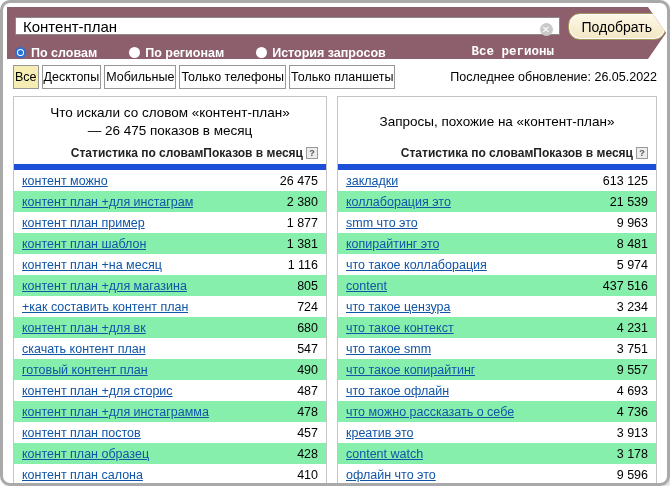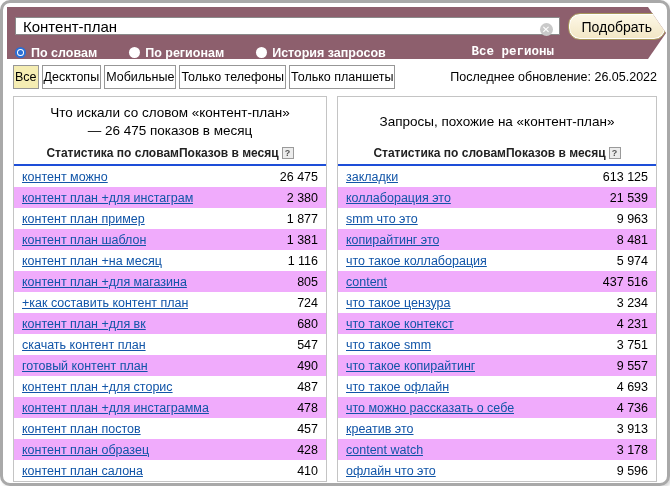--- a/index.html
+++ b/index.html
@@ -57,35 +57,35 @@
   
   .panels { display:flex; gap:10px; margin:7px 10px 0 10px; }
   .panel { border:1px solid #c4c4c4; background:#fff; box-sizing:border-box; }
   .panel.left { flex:0 0 314px; }
   .panel.right { flex:1; }
   .panel-title {
     height:46px; box-sizing:border-box; display:flex; align-items:center; justify-content:center;
     text-align:center; font-size:13.5px; color:#000; padding:4px 30px 0 30px; line-height:1.35;
   }
   .thead {
-    display:flex; justify-content:center; align-items:center;
-    padding:3px 8px 4px 8px; border-bottom:2px solid #1d4ed8;
+    display:flex; justify-content:flex-end; align-items:center;
+    padding:3px 8px 4px 8px; border-bottom:6px solid #1d4ed8;
     font-size:12px; font-weight:bold; color:#222;
   }
   .thead-right { display:flex; align-items:center; gap:3px; }
   .help-icon {
     width:12px; height:12px; box-sizing:border-box; border:1px solid #9a9a9a; background:#ececec;
     color:#555; font-size:9px; line-height:10px; text-align:center; font-weight:bold; cursor:pointer;
   }
   .rows { }
   .row {
     display:flex; justify-content:space-between; align-items:center;
     height:21px; padding:0 8px; font-size:12.5px;
   }
-  .row.alt { background:#f0abfc; }
+  .row.alt { background:#86efac; }
   .kw { color:#1155a8; text-decoration:underline; white-space:nowrap; overflow:hidden; }
   .val { color:#000; white-space:nowrap; }
 </style>
 </head>
 <body>
 
 <div class="frame">
 
   <div class="topbar">
     <div class="search-row">

